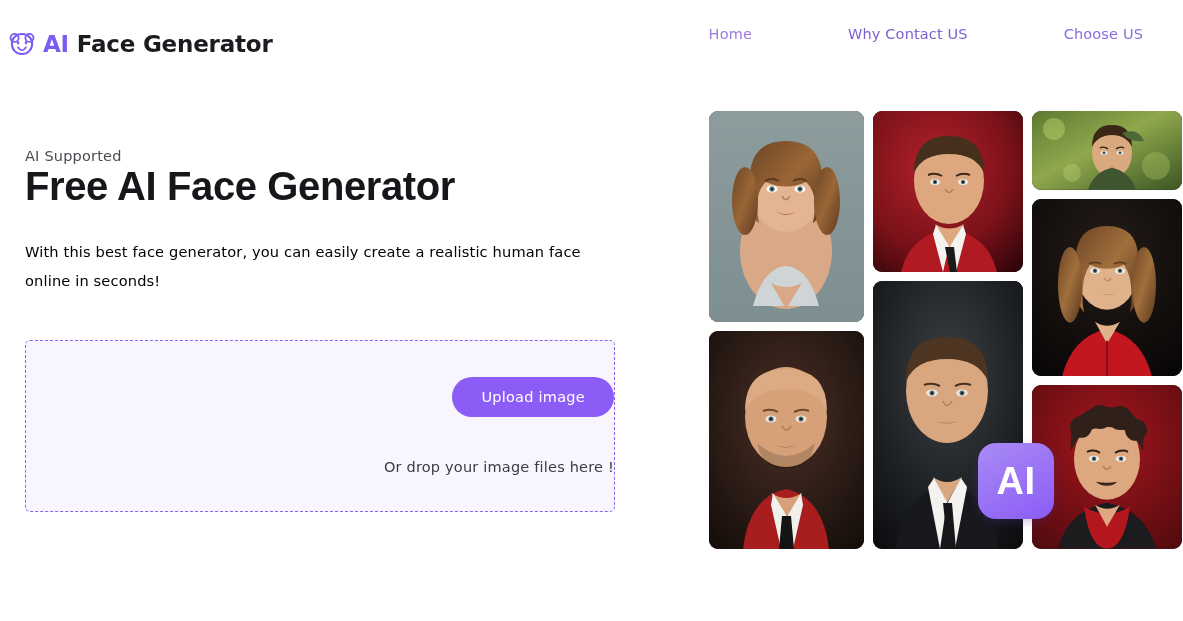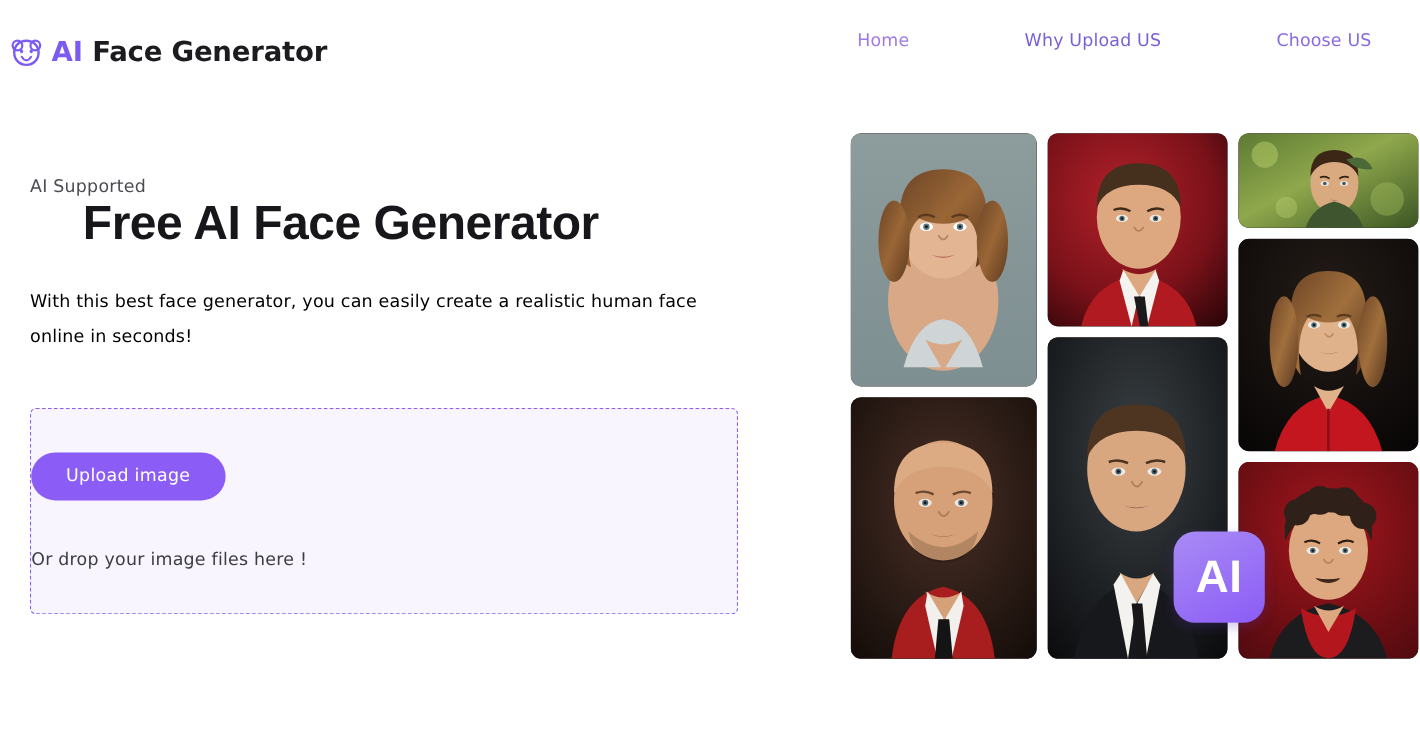--- a/index.html
+++ b/index.html
@@ -76,21 +76,20 @@
     letter-spacing: 0.2px;
   }
   .headline {
     font-size: 40px;
     font-weight: 700;
     color: #17171b;
     letter-spacing: -0.4px;
     line-height: 1.12;
     margin-bottom: 28px;
     font-family: "Liberation Sans", "DejaVu Sans", sans-serif;
-    margin-left: 44px;
   }
   .subtext {
     font-size: 14.6px;
     color: #000000;
     line-height: 2.03;
     letter-spacing: 0.15px;
     width: 600px;
   }
 
   
@@ -98,21 +97,21 @@
     position: absolute;
     left: 25px;
     top: 340px;
     width: 590px;
     height: 172px;
     border: 1.6px dashed #8b62e8;
     border-radius: 5px;
     background: #f8f5ff;
     display: flex;
     flex-direction: column;
-    align-items: flex-start;
+    align-items: flex-end;
     justify-content: center;
   }
   .upload-btn {
     display: inline-block;
     background: #8b5cf6;
     color: #ffffff;
     border: none;
     border-radius: 22px;
     padding: 13px 29px;
     font-size: 14.5px;
@@ -185,21 +184,21 @@
         <ellipse cx="11.4" cy="14.6" rx="1.5" ry="1.9" fill="#7c5cf0"></ellipse>
         <ellipse cx="20.6" cy="14.6" rx="1.5" ry="1.9" fill="#7c5cf0"></ellipse>
         <path d="M11.5 19.8c1.4 2.3 3 3.4 4.5 3.4s3.1-1.1 4.5-3.4" fill="none" stroke="#7c5cf0" stroke-width="2" stroke-linecap="round"></path>
       </svg>
     </span>
     <span class="brand-text"><span class="brand-ai">AI</span><span class="brand-rest"> Face Generator</span></span>
   </div>
 
   <nav class="nav">
     <a href="#" class="nav-home">Home</a>
-    <a href="#" class="nav-why">Why Upload US</a>
+    <a href="#" class="nav-why">Why Contact US</a>
     <a href="#" class="nav-contact">Choose US</a>
   </nav>
 
 </div>
 
 <section class="hero">
   <div class="eyebrow">AI Supported</div>
   <h1 class="headline">Free AI Face Generator</h1>
   <p class="subtext">With this best face generator, you can easily create a realistic human face online in seconds!</p>
 </section>

